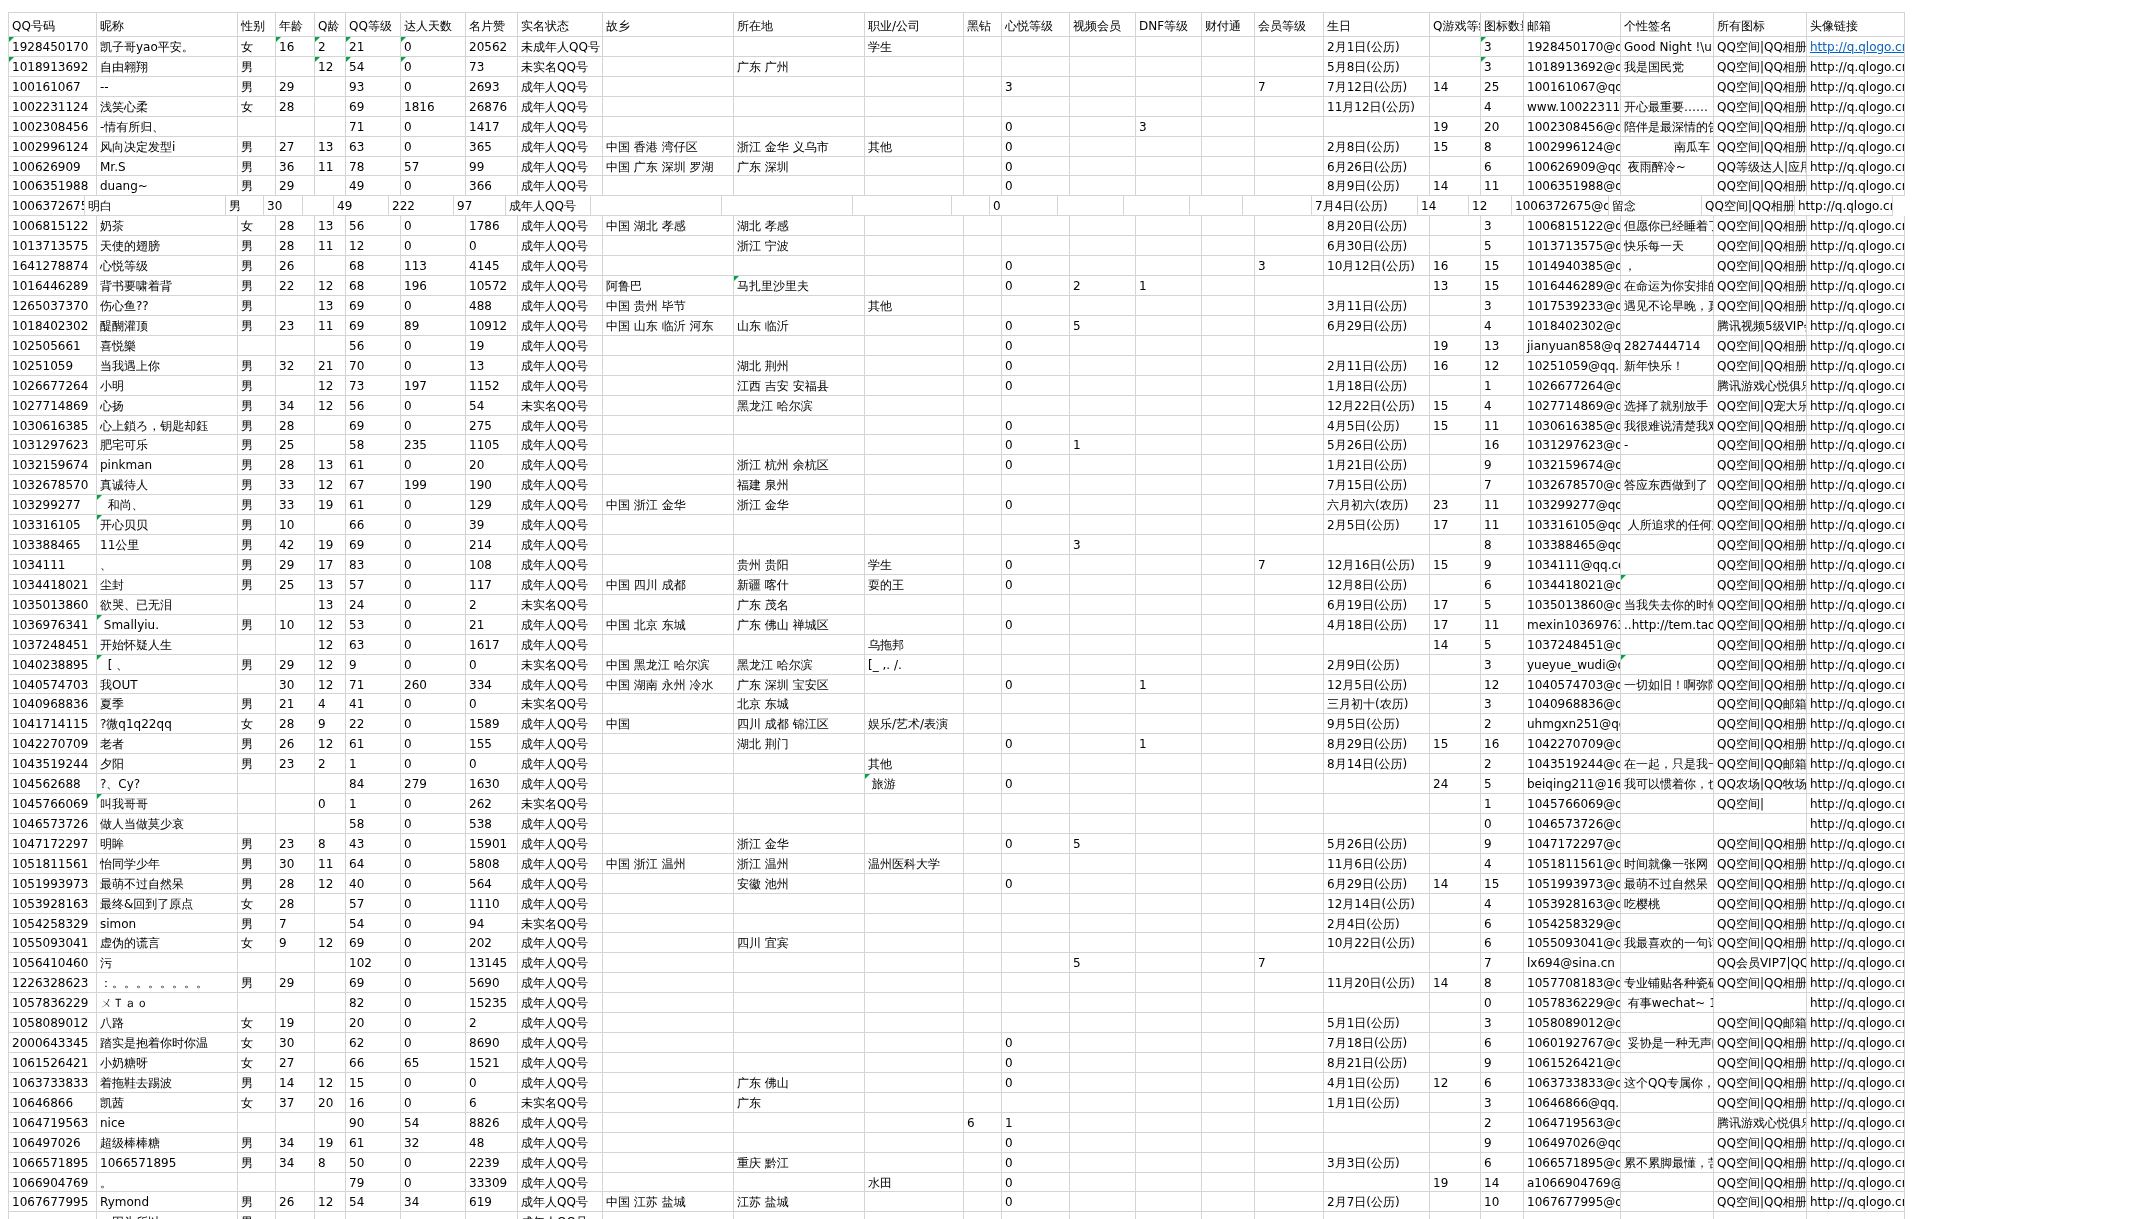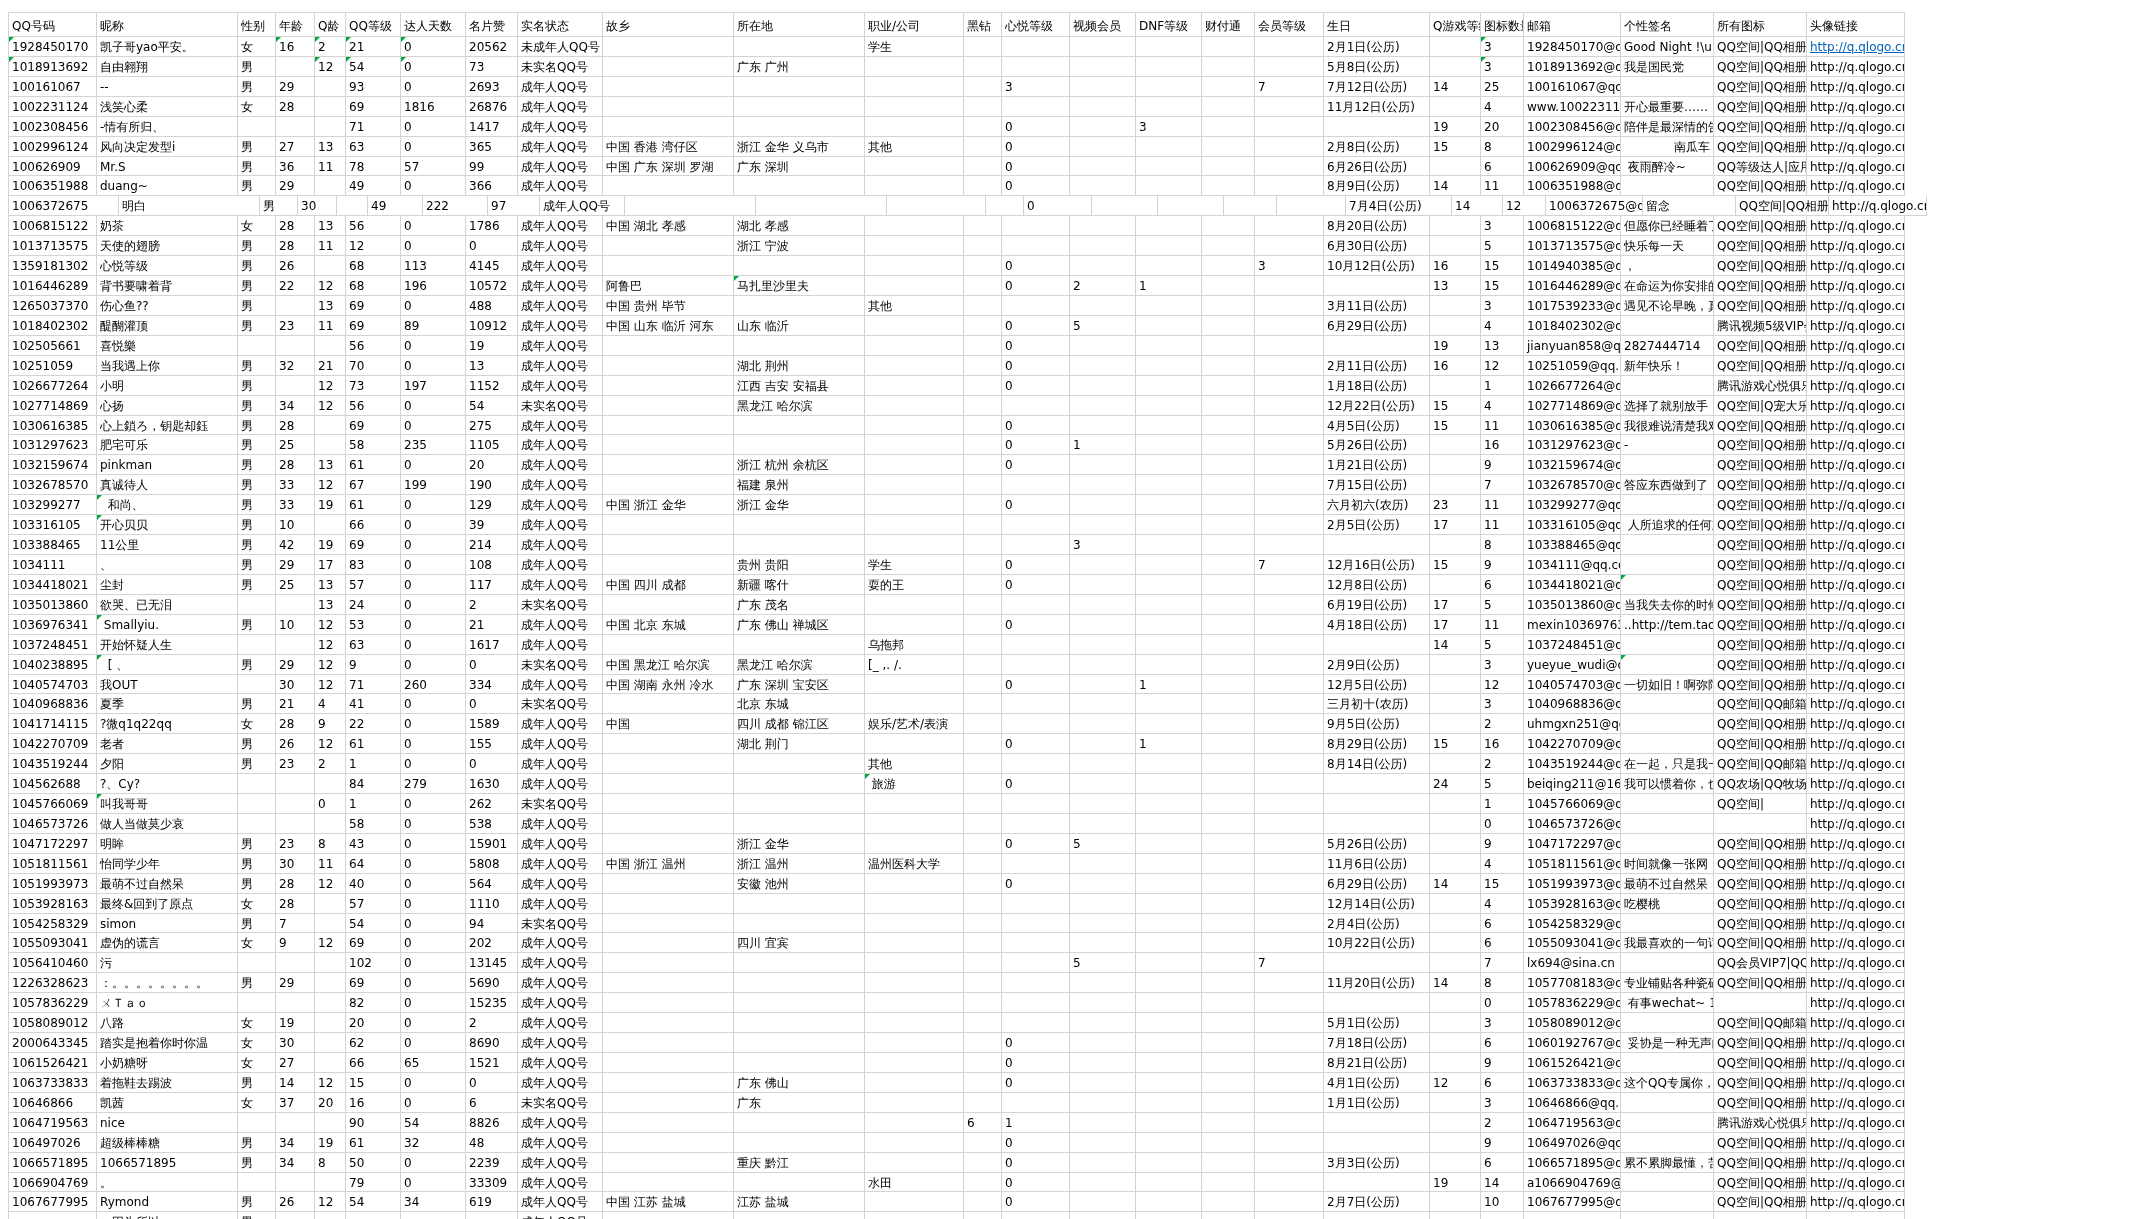--- a/index.html
+++ b/index.html
@@ -260,21 +260,21 @@
         <div class="cell" style="width: 69px;"></div>
         <div class="cell" style="width: 106px;">8月9日(公历)</div>
         <div class="cell" style="width: 51px;">14</div>
         <div class="cell" style="width: 43px;">11</div>
         <div class="cell" style="width: 97px;">1006351988@qq.com</div>
         <div class="cell" style="width: 93px;"></div>
         <div class="cell" style="width: 93px;">QQ空间|QQ相册|QQ</div>
         <div class="cell" style="width: 98px;">http://q.qlogo.cn</div>
       </div>
       <div class="row">
-        <div class="cell" style="width: 111px;">1006372675</div>
+        <div class="cell" style="width: 77px;">1006372675</div>
         <div class="cell" style="width: 141px;">明白</div>
         <div class="cell" style="width: 38px;">男</div>
         <div class="cell" style="width: 39px;">30</div>
         <div class="cell" style="width: 31px;"></div>
         <div class="cell" style="width: 55px;">49</div>
         <div class="cell" style="width: 65px;">222</div>
         <div class="cell" style="width: 52px;">97</div>
         <div class="cell" style="width: 85px;">成年人QQ号</div>
         <div class="cell" style="width: 131px;"></div>
         <div class="cell" style="width: 131px;"></div>
@@ -341,21 +341,21 @@
         <div class="cell" style="width: 69px;"></div>
         <div class="cell" style="width: 106px;">6月30日(公历)</div>
         <div class="cell" style="width: 51px;"></div>
         <div class="cell" style="width: 43px;">5</div>
         <div class="cell" style="width: 97px;">1013713575@qq.com</div>
         <div class="cell" style="width: 93px;">快乐每一天</div>
         <div class="cell" style="width: 93px;">QQ空间|QQ相册|游戏</div>
         <div class="cell" style="width: 98px;">http://q.qlogo.cn</div>
       </div>
       <div class="row">
-        <div class="cell" style="width: 89px;">1359181302</div>
+        <div class="cell" style="width: 89px;">1641278874</div>
         <div class="cell" style="width: 141px;">心悦等级</div>
         <div class="cell" style="width: 38px;">男</div>
         <div class="cell" style="width: 39px;">26</div>
         <div class="cell" style="width: 31px;"></div>
         <div class="cell" style="width: 55px;">68</div>
         <div class="cell" style="width: 65px;">113</div>
         <div class="cell" style="width: 52px;">4145</div>
         <div class="cell" style="width: 85px;">成年人QQ号</div>
         <div class="cell" style="width: 131px;"></div>
         <div class="cell" style="width: 131px;"></div>

